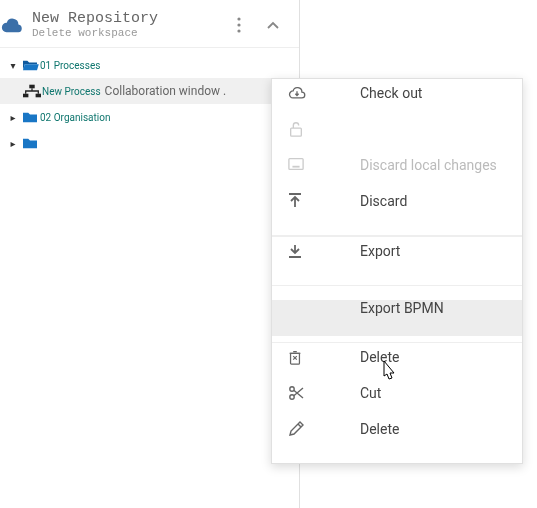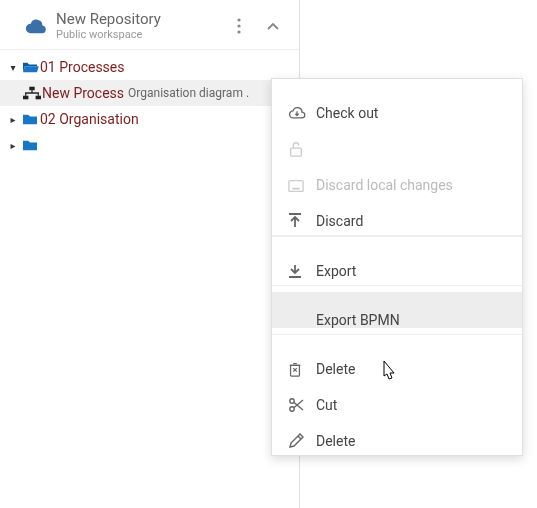--- a/index.html
+++ b/index.html
@@ -15,22 +15,23 @@
   }
   .sidebar {
     width: 300px;
     border-right: 1px solid #e0e0e0;
     height: 100%;
     position: relative;
   }
   .repo-header {
     display: flex;
     align-items: center;
-    padding: 10px 12px 8px 24px;
+    padding: 10px 12px 8px 0;
     border-bottom: 1px solid #eee;
+    font-family: Liberation Mono, monospace;
   }
   .repo-icon { width: 24px; display:flex; align-items:center; justify-content:center; }
   .repo-titles { flex: 1; margin-left: 8px; }
   .repo-title { font-size: 15px; color: #666; }
   .repo-sub { font-size: 11px; color: #999; }
   .repo-actions { display: flex; align-items: center; gap: 6px; }
   .icon-btn {
     width: 28px; height: 28px;
     display: flex; align-items: center; justify-content: center;
     color: #888; cursor: pointer;
@@ -38,47 +39,48 @@
   .tree { padding-top: 4px; }
   .tree-row {
     display: flex; align-items: center;
     height: 26px;
     cursor: pointer;
     white-space: nowrap;
   }
   .tree-row.selected { background: #f0f0f0; }
   .caret { width: 14px; display:inline-flex; justify-content:center; color:#333; font-size:10px;}
   .folder-ico, .item-ico { width: 20px; display:inline-flex; justify-content:center; }
-  .tree-label { font-size: 14px; color: #7f1d1d; }
+  .tree-label { font-size: 10px; color: #0f766e; }
   .tree-label.sub { font-size: 12px; color: #666; margin-left: 4px;}
   .lvl0 { padding-left: 6px; }
   .lvl1 { padding-left: 8px; }
 
   .context-menu {
     position: absolute;
     left: 271px;
     top: 78px;
     width: 252px;
     background: #fff;
     border: 1px solid #e0e0e0;
     box-shadow: 0 3px 10px rgba(0,0,0,0.15);
     z-index: 10;
   }
   .menu-group { padding: 6px 0; }
   .menu-sep { border-top: 1px solid #eee; }
   .menu-item {
     display: flex;
-    align-items: flex-end;
+    align-items: flex-start;
     height: 36px;
     padding: 0 16px;
     cursor: pointer;
     color: #444;
+    gap: 44px;
   }
   .menu-item.disabled { color: #bbb; cursor: default; }
-  .menu-item.hover { background: #ededed; }
+  .menu-item.hover { background: #ededed; margin-top: 8px; }
   .menu-icon { width: 28px; display:flex; align-items:center; color: inherit; }
   .menu-label { font-size: 14px; }
   .menu-item.noicon .menu-icon { width:28px; }
   .cursor {
     position: absolute;
     left: 378px; top: 359px;
     z-index: 20; pointer-events: none;
   }
   svg { display:block; }
 </style>
@@ -87,21 +89,21 @@
 
 <div class="sidebar">
   <div class="repo-header">
     <div class="repo-icon">
       <svg width="22" height="16" viewBox="0 0 24 16">
           <path fill="#3b6fa8" d="M19 7.5a6.5 6.5 0 0 0-12.7-1.9A5 5 0 0 0 6 16h13a4.3 4.3 0 0 0 0-8.5z"></path>
         </svg>
     </div>
     <div class="repo-titles">
       <div class="repo-title">New Repository</div>
-      <div class="repo-sub">Public workspace</div>
+      <div class="repo-sub">Delete workspace</div>
     </div>
     <div class="repo-actions">
       <div class="icon-btn">
         <svg width="4" height="16" viewBox="0 0 4 16">
             <circle cx="2" cy="2" r="1.6" fill="#888"></circle>
             <circle cx="2" cy="8" r="1.6" fill="#888"></circle>
             <circle cx="2" cy="14" r="1.6" fill="#888"></circle>
           </svg>
       </div>
       <div class="icon-btn">
@@ -128,21 +130,21 @@
       <span class="caret"></span>
       <span class="item-ico">
         <svg width="18" height="14" viewBox="0 0 20 14">
             <rect x="7" y="0" width="6" height="4" fill="#222"></rect>
             <rect x="0" y="10" width="6" height="4" fill="#222"></rect>
             <rect x="14" y="10" width="6" height="4" fill="#222"></rect>
             <path d="M10 4v3M10 7H3v3M10 7h7v3" stroke="#222" stroke-width="1.4" fill="none"></path>
           </svg>
       </span>
       <span class="tree-label">New Process</span>
-      <span class="tree-label sub">Organisation diagram .</span>
+      <span class="tree-label sub">Collaboration window .</span>
     </div>
 
     <div class="tree-row lvl0">
       <span class="caret">▸</span>
       <span class="folder-ico">
         <svg width="18" height="14" viewBox="0 0 20 16">
             <path fill="#1976c5" d="M2 3h6l2 2h8v9H2z"></path>
           </svg>
       </span>
       <span class="tree-label">02 Organisation</span>

